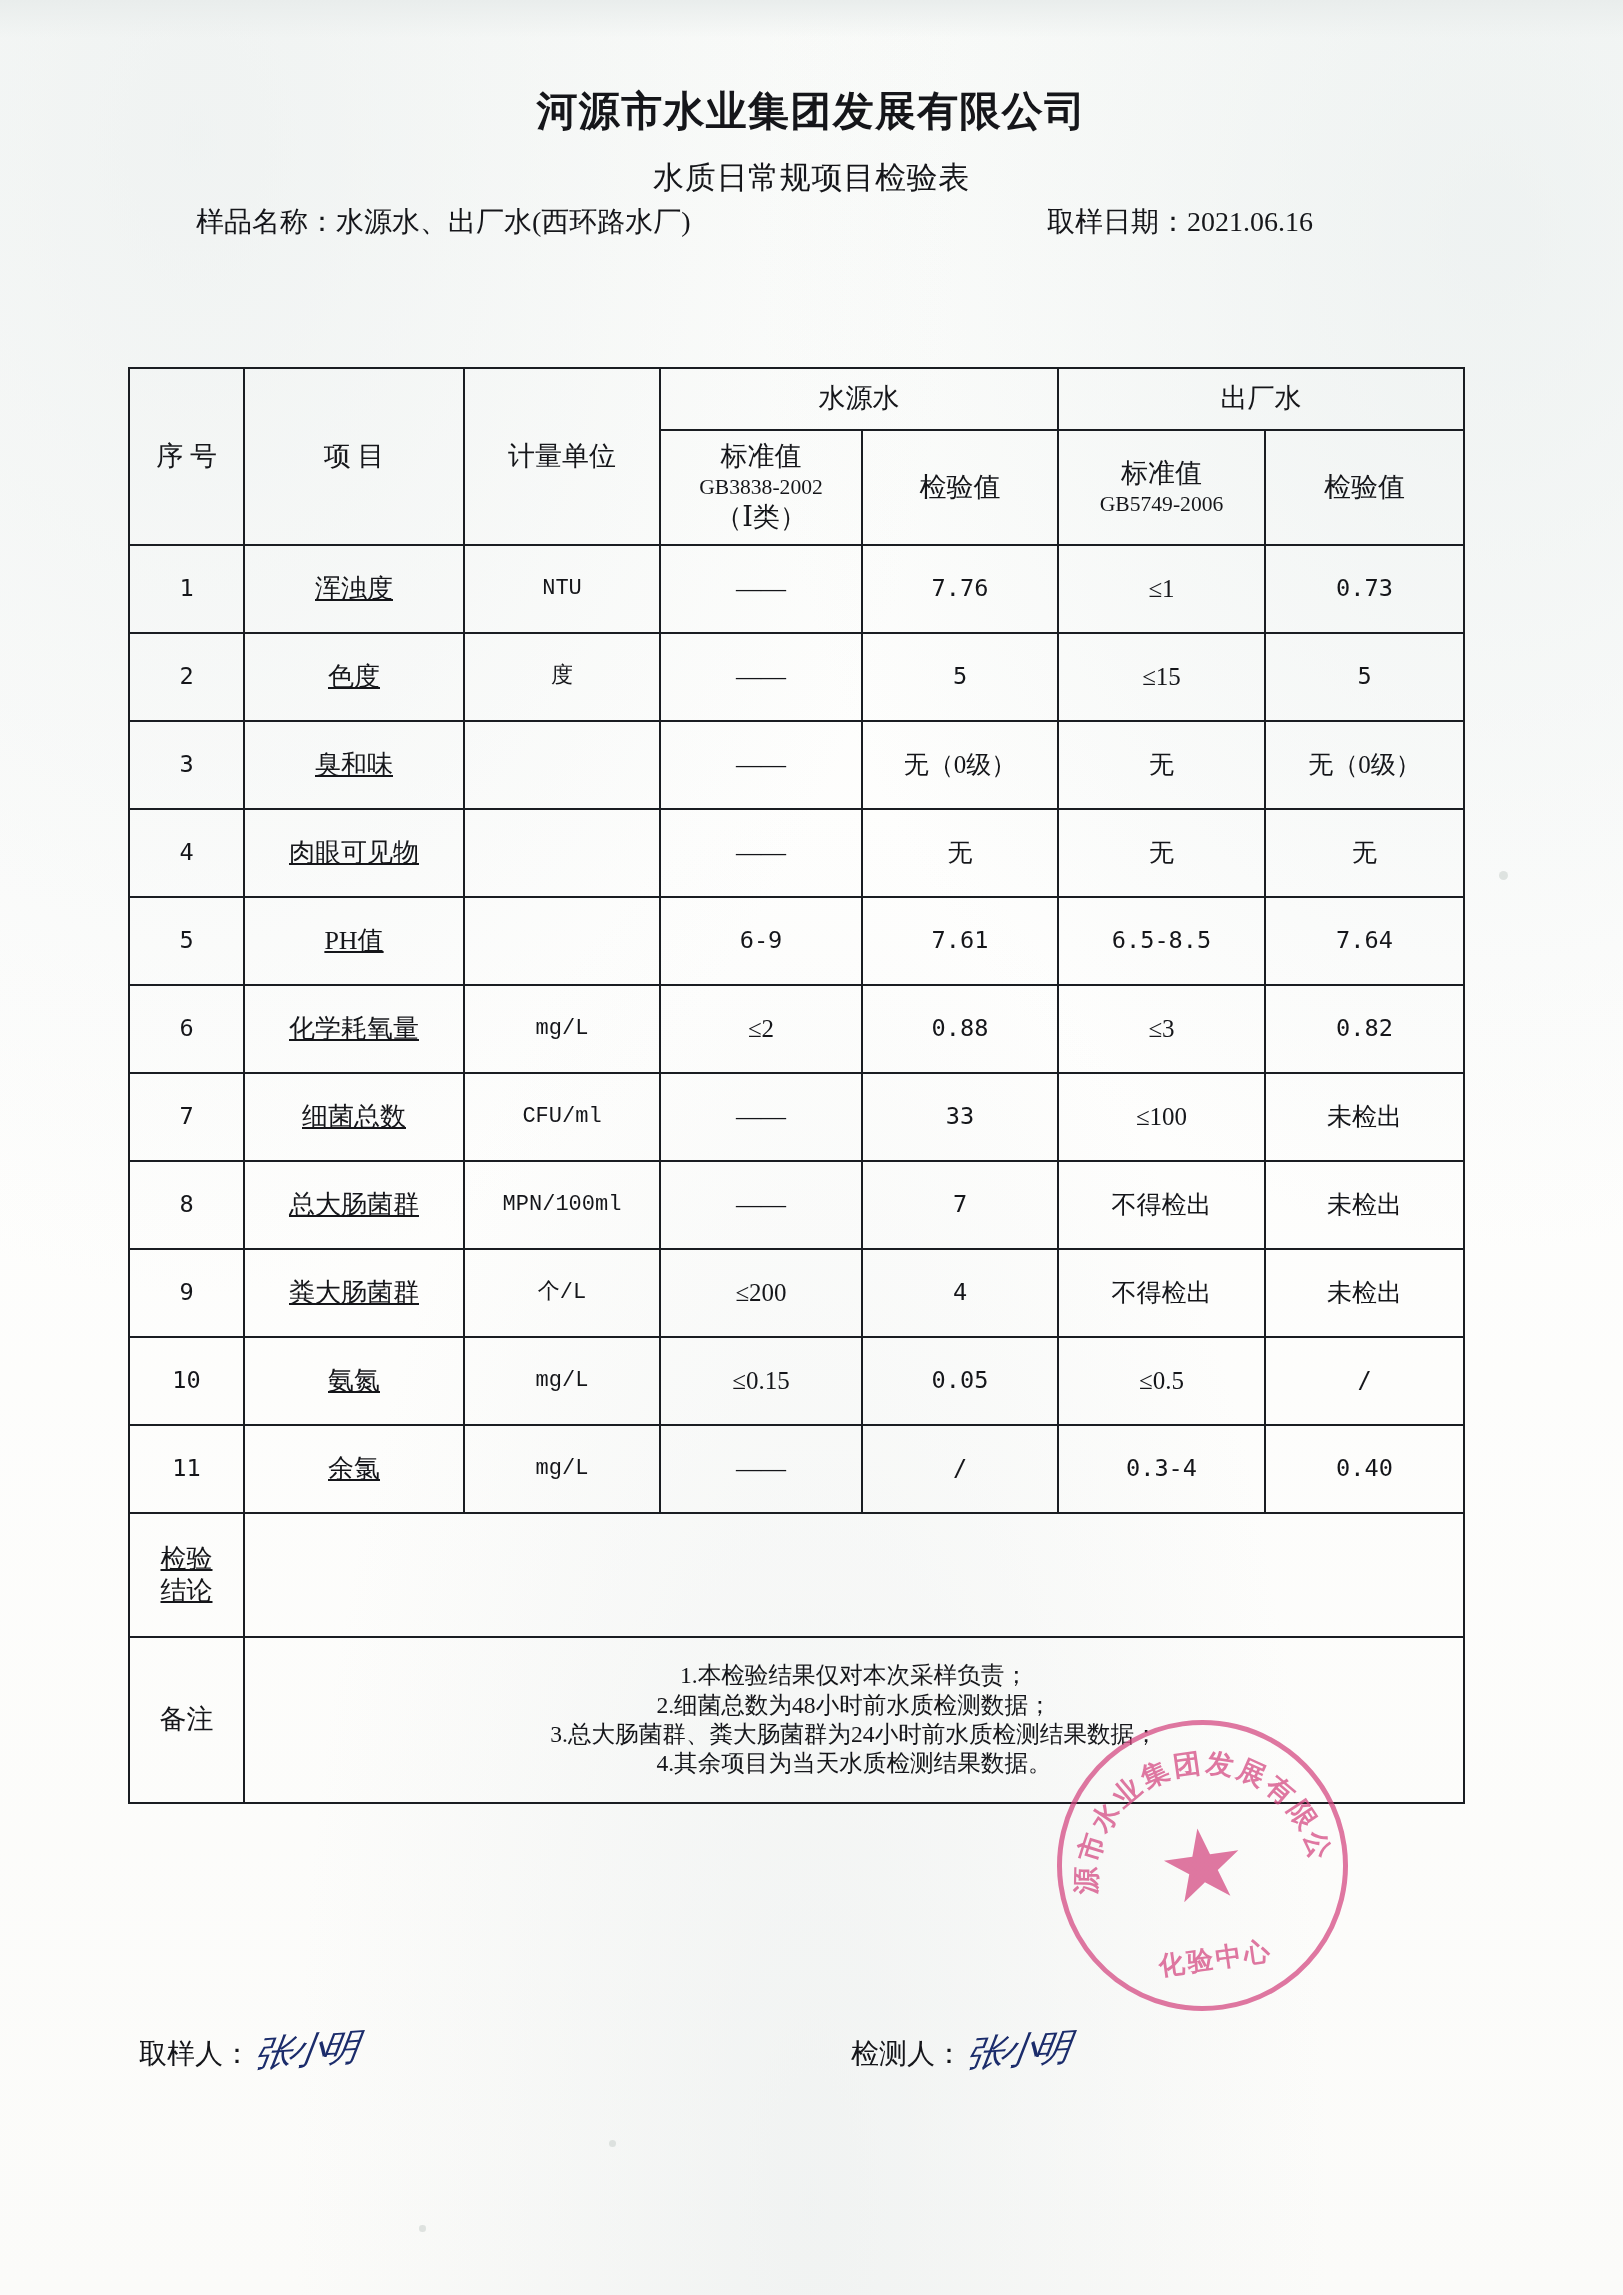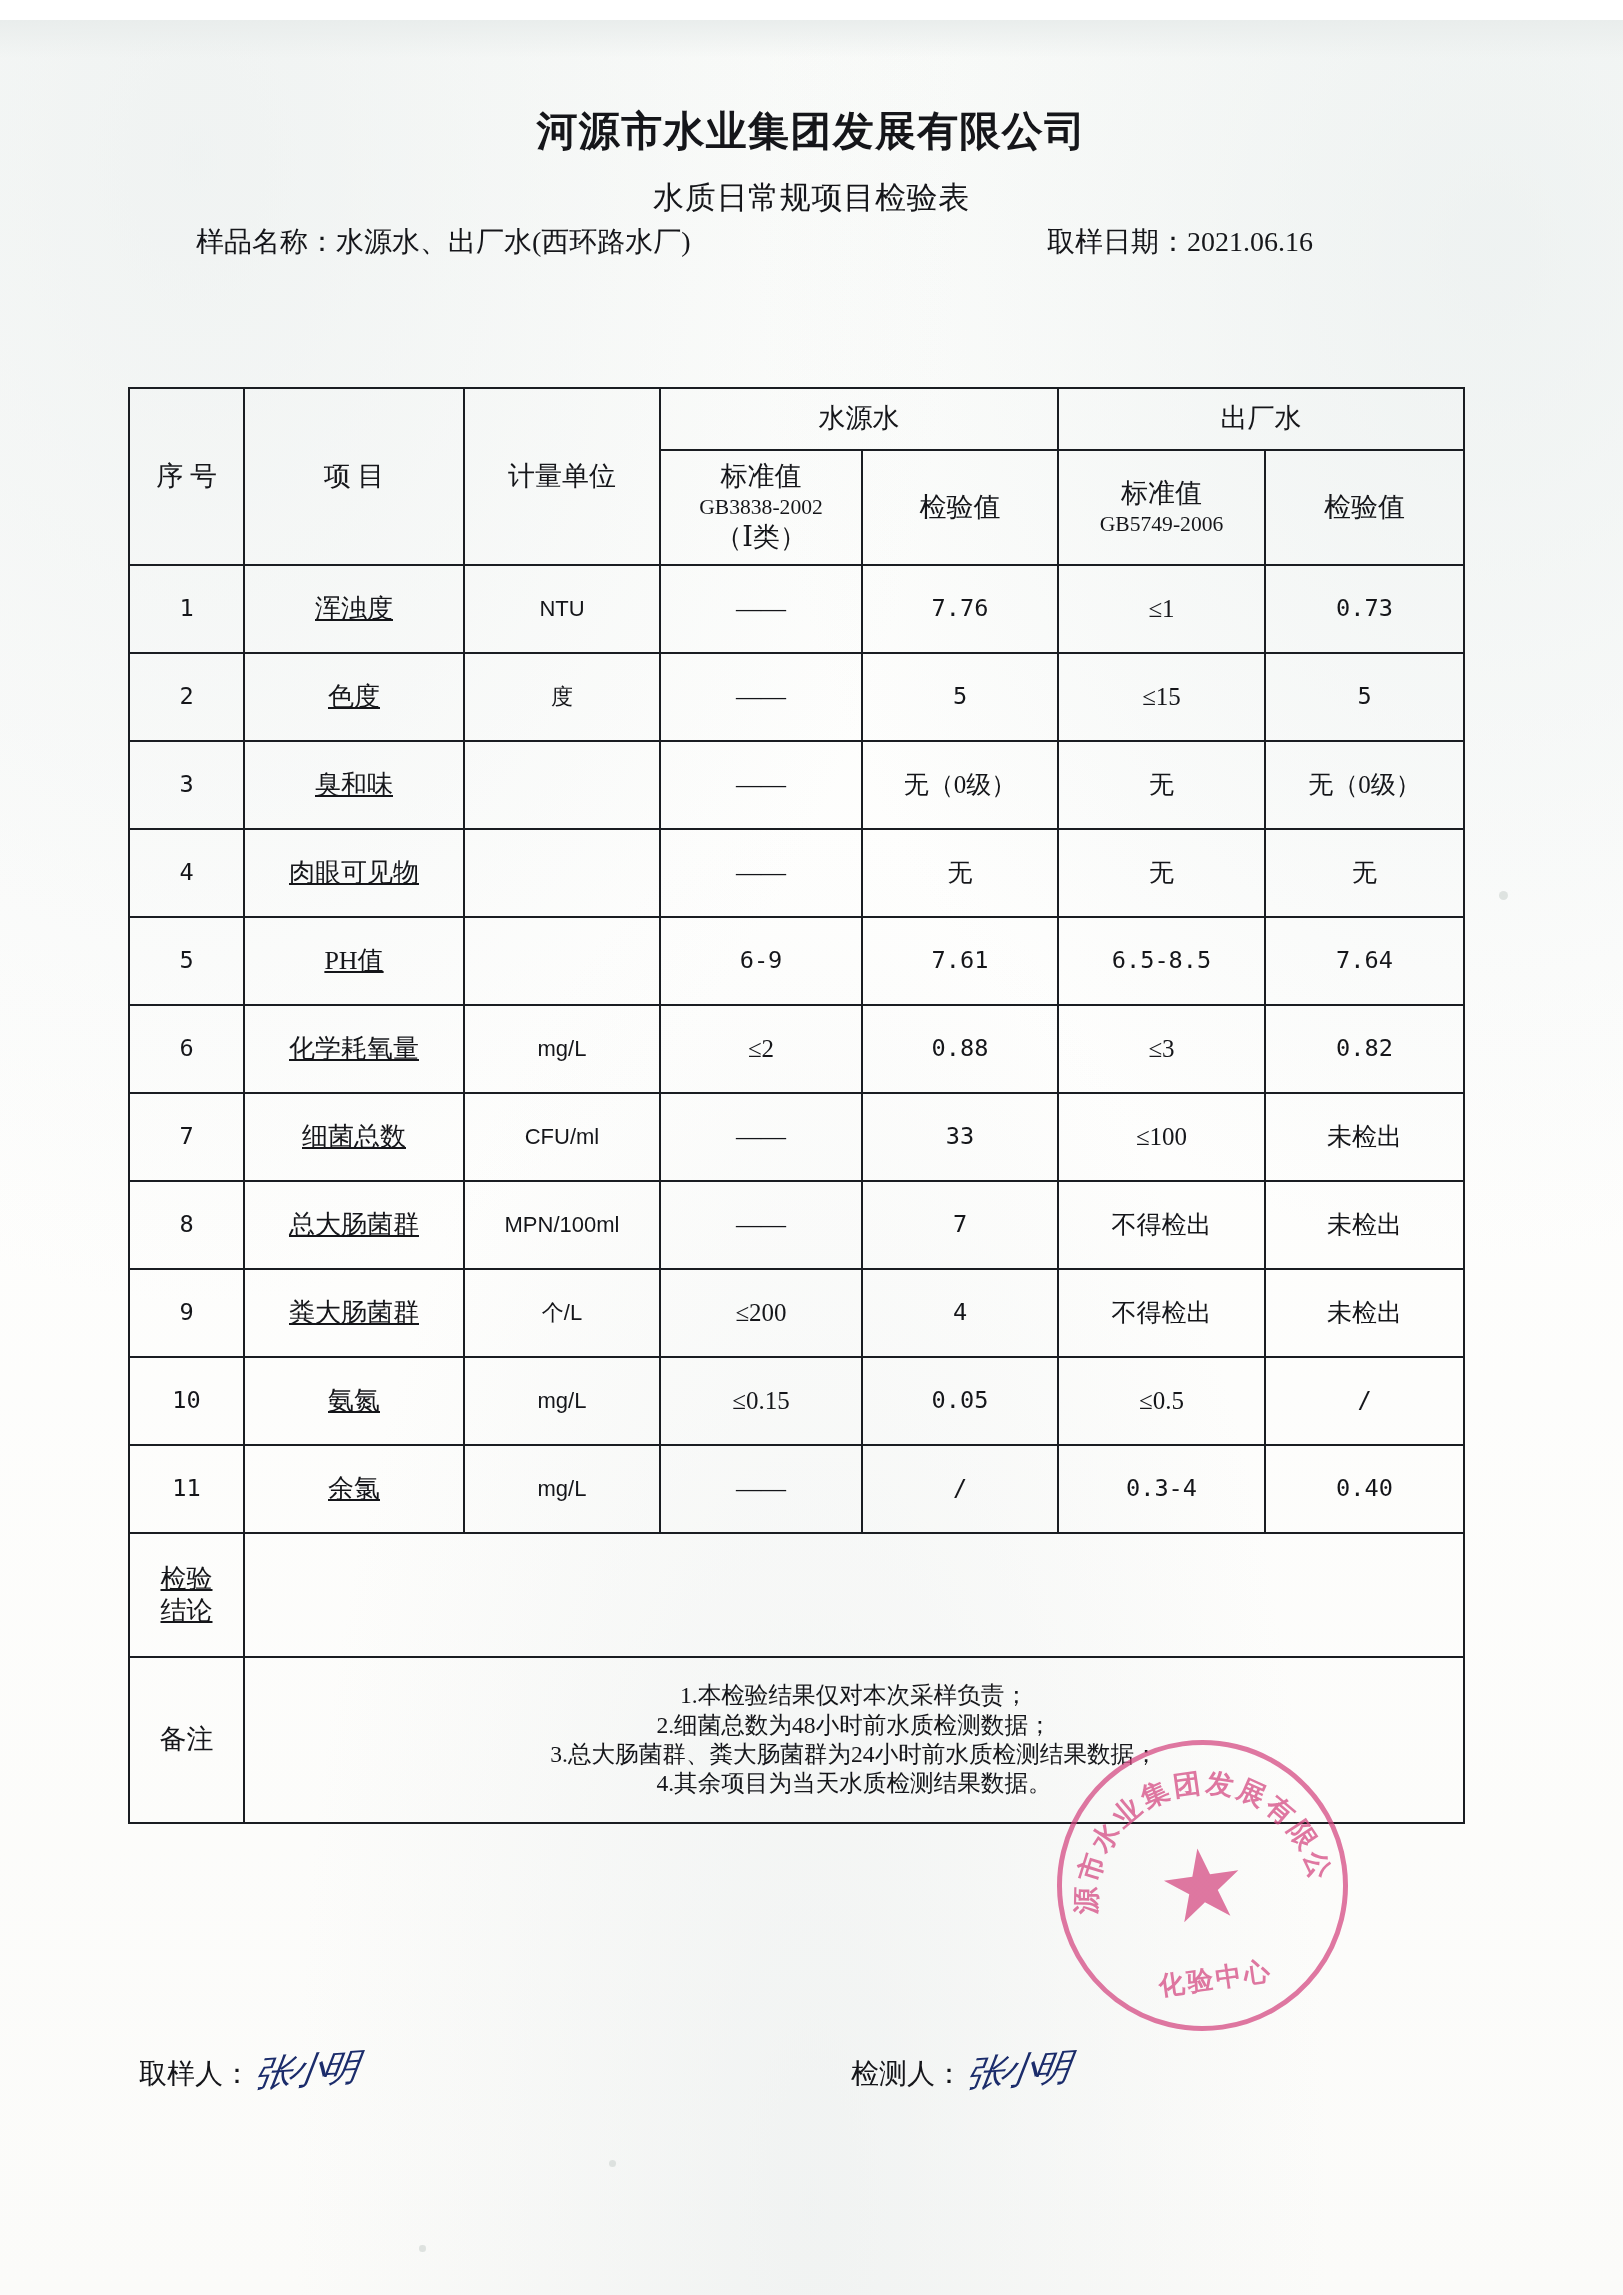--- a/index.html
+++ b/index.html
@@ -12,21 +12,20 @@
     height: 2295px;
     position: relative;
     font-family: "Liberation Serif", "DejaVu Serif", serif;
     color: #15161a;
     overflow: hidden;
   }
   .page {
     position: absolute;
     inset: 0;
     background: #e5e5e5;
-    margin-top: 20px;
   }
   
   .paper-shade {
     position: absolute;
     inset: 0;
     background:
       radial-gradient(ellipse at 12% 6%, rgba(230,235,235,0.55) 0%, rgba(255,255,255,0) 38%),
       radial-gradient(ellipse at 92% 10%, rgba(225,232,232,0.5) 0%, rgba(255,255,255,0) 35%),
       radial-gradient(ellipse at 50% 96%, rgba(232,236,236,0.55) 0%, rgba(255,255,255,0) 45%),
       linear-gradient(180deg, #fbfcfa 0%, #fefefd 40%, #fbfbf9 100%);
@@ -131,21 +130,21 @@
   .head-small { font-size: 21.6px; display: block; letter-spacing: 0px; }
   .head-line  { display: block; }
 
   tr.data-row td { height: 86px; }
   td.item-name {
     text-align: left;
     padding-left: 17px;
     font-size: 26px;
     text-decoration: underline;
   }
-  td.unit-cell { font-family: Liberation Sans, sans-serif; font-size: 22px; }
+  td.unit-cell { font-family: Liberation Mono, monospace; font-size: 22px; }
   td.num { font-family: "DejaVu Sans Mono", "Liberation Mono", monospace; font-size: 23.6px; }
   td.mix { font-size: 25px; }
 
   tr.concl-row td { height: 122px; }
   .concl-label {
     font-size: 26px;
     line-height: 1.15;
     text-decoration: underline;
   }
   .concl-body { }

